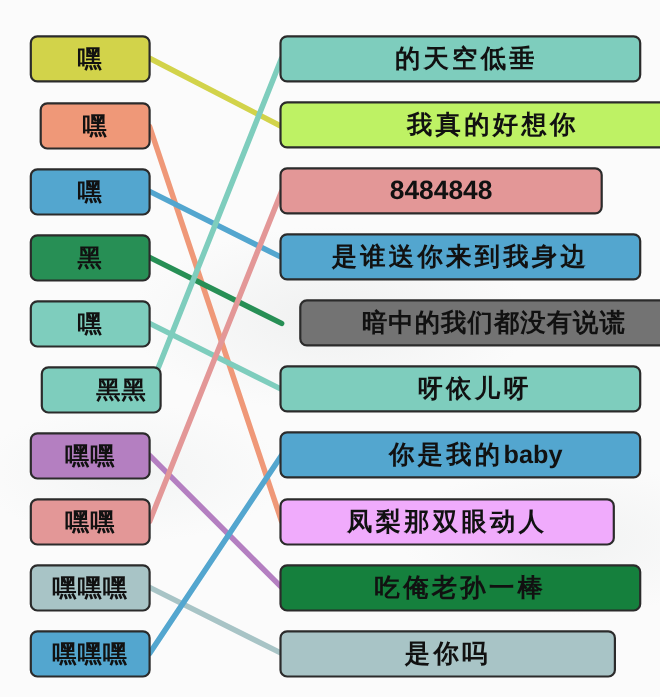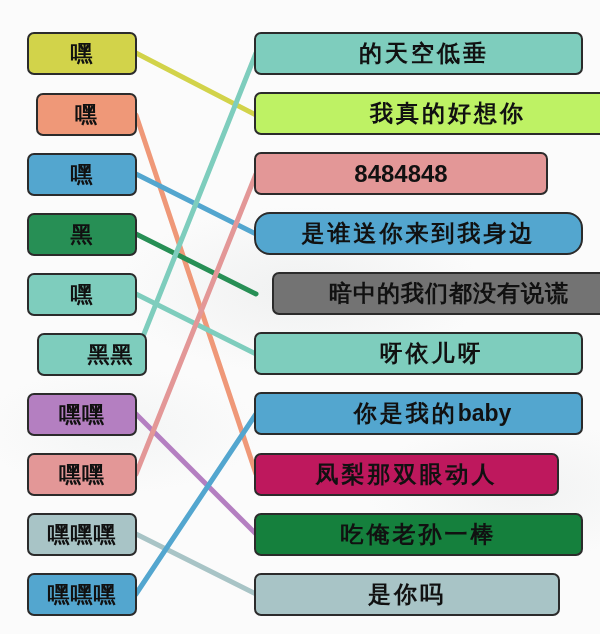--- a/index.html
+++ b/index.html
@@ -81,33 +81,33 @@
 
 <div class="box right" style="left: 254px; top: 32px; width: 329px; background: rgb(126, 205, 189); padding-left: 11px;">
     <span>的天空低垂</span>
   </div>
 <div class="box right" style="left: 254px; top: 92px; width: 388px; background: #bef264;">
     <span>我真的好想你</span>
   </div>
 <div class="box right num" style="left: 254px; top: 152px; width: 294px; background: rgb(227, 151, 151);">
     <span>8484848</span>
   </div>
-<div class="box right" style="left: 254px; top: 212px; width: 329px; background: rgb(83, 166, 207); border-radius: 16px;">
+<div class="box right" style="left: 254px; top: 212px; width: 329px; background: rgb(83, 166, 207);">
     <span>是谁送你来到我身边</span>
   </div>
 <div class="box right" style="left: 272px; top: 272px; width: 354px; letter-spacing: 1px; background: #737373;">
     <span>暗中的我们都没有说谎</span>
   </div>
 <div class="box right" style="left: 254px; top: 332px; width: 329px; background: rgb(126, 205, 189); padding-left: 26px;">
     <span>呀依儿呀</span>
   </div>
 <div class="box right" style="left: 254px; top: 392px; width: 329px; background: rgb(83, 166, 207); padding-left: 28px;">
     <span>你是我的<span class="latin">baby</span></span>
   </div>
-<div class="box right" style="left: 254px; top: 453px; width: 305px; background: #be185d;">
+<div class="box right" style="left: 254px; top: 453px; width: 305px; background: #f0abfc;">
     <span>凤梨那双眼动人</span>
   </div>
 <div class="box right" style="left: 254px; top: 513px; width: 329px; background: #15803d;">
     <span>吃俺老孙一棒</span>
   </div>
 <div class="box right" style="left: 254px; top: 573px; width: 306px; background: rgb(168, 196, 198);">
     <span>是你吗</span>
   </div>
 
 </body></html>

